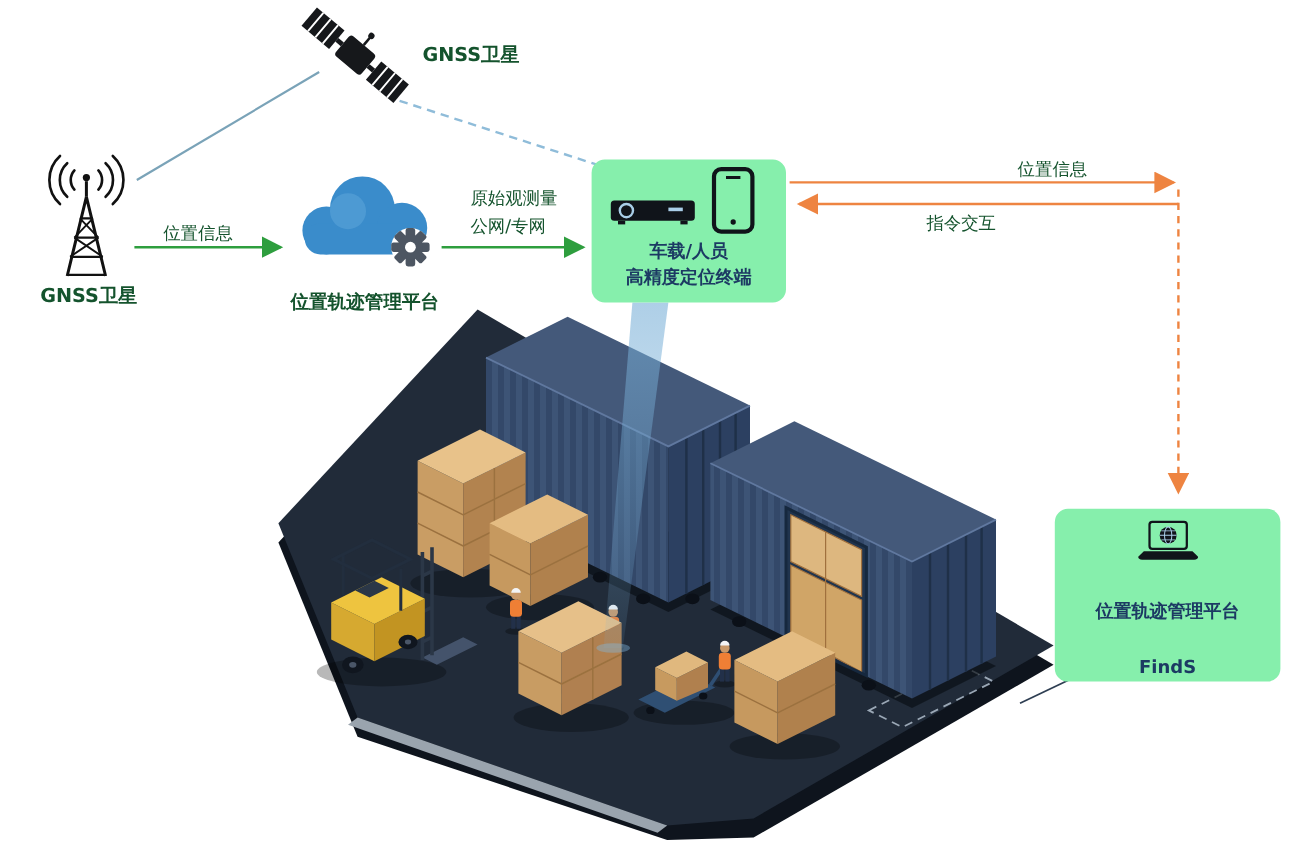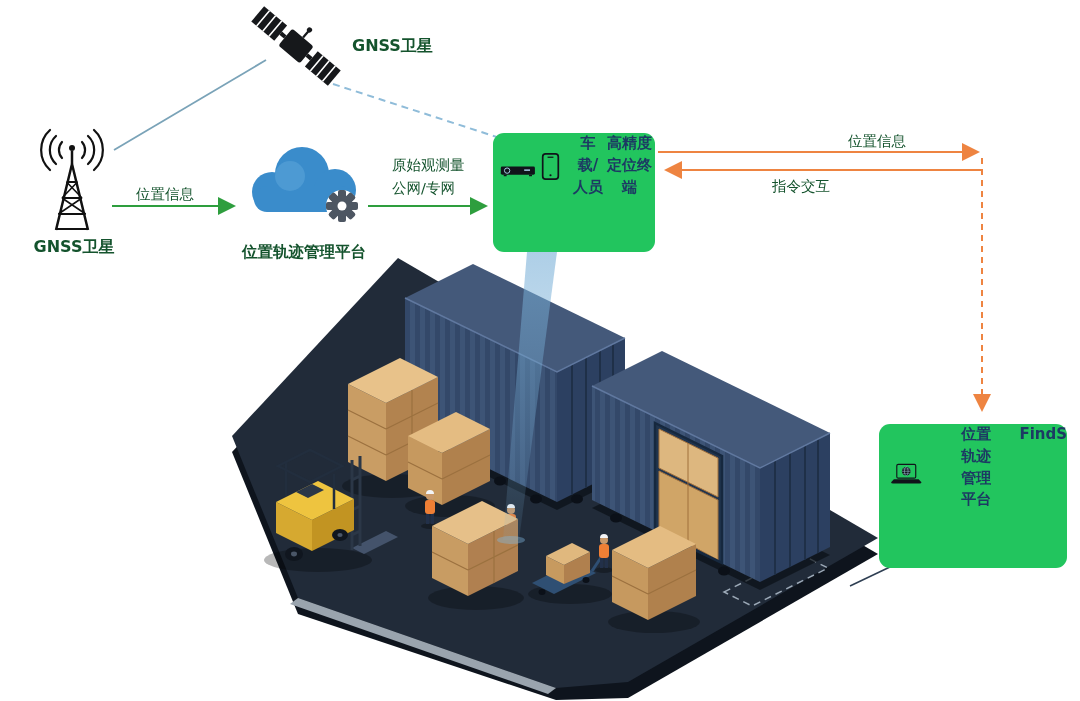--- a/index.html
+++ b/index.html
@@ -3,22 +3,22 @@
 <meta charset="utf-8">
 <style>
   html,body{margin:0;padding:0;background:#fff;}
   .canvas{position:relative;width:1080px;height:701px;background:#fff;overflow:hidden;
           font-family:"DejaVu Sans","Liberation Sans",sans-serif;}
   .layer{position:absolute;left:0;top:0;}
   .lbl{position:absolute;color:#14532d;white-space:nowrap;}
   .lbl.node{font-weight:bold;font-size:16px;}
   .lbl.edge{font-size:14.5px;}
   .lbl.center{text-align:center;}
-  .node-box{position:absolute;background:#22c55e;border-radius:11px;display:flex;
-            flex-direction:row;align-items:flex-start;box-sizing:border-box;}
+  .node-box{position:absolute;background:#86efac;border-radius:11px;display:flex;
+            flex-direction:column;align-items:center;box-sizing:border-box;}
   .box-label{font-weight:bold;font-size:15px;color:#1c3a63;line-height:1.45;text-align:center;}
 </style>
 </head>
 <body>
 
 <div class="canvas">
 
   <svg class="layer" width="1080" height="701" viewBox="0 0 1080 701">
     <defs>
       <marker id="mg" markerWidth="10" markerHeight="10" refX="8" refY="4.5" orient="auto">

